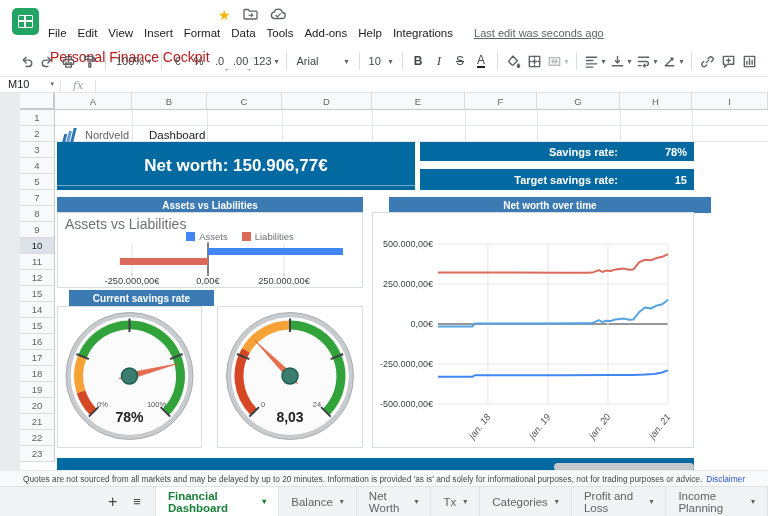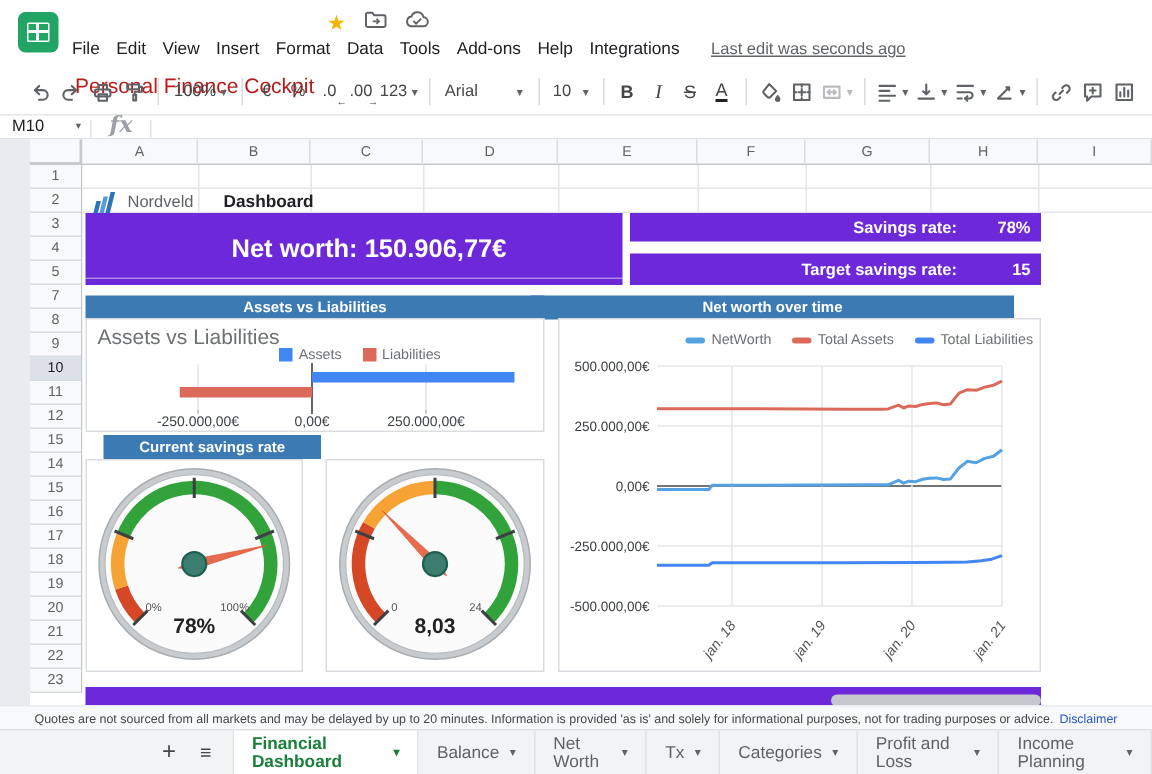--- a/index.html
+++ b/index.html
@@ -33,40 +33,40 @@
   .tiny-arrow{position:absolute;bottom:1px;right:-1px;font-size:7px;color:#444746;}
   .tb-wide{min-width:62px;justify-content:space-between;padding:0 5px;}
   .tb-disabled svg{stroke:#b9bcc0;}
   .tb-ic{stroke:#5f6368;fill:none;stroke-width:1.5;stroke-linecap:round;stroke-linejoin:round;}
 
   
   .formula-bar{position:absolute;left:0;top:77px;width:768px;height:16px;display:flex;align-items:flex-end;border-bottom:1px solid #e0e3e7;font-size:11px;}
   .name-box{width:60px;height:16px;display:flex;align-items:center;padding-left:8px;color:#202124;}
   .name-caret{margin-left:auto;margin-right:6px;font-size:7px;color:#5f6368;}
   .fb-sep{width:1px;height:12px;background:#e0e3e7;}
-  .fx{margin-left:12px;font-family:"DejaVu Serif",serif;font-style:italic;color:#9aa0a6;font-size:15px;font-weight:bold;}
+  .fx{margin-left:12px;font-family:"DejaVu Serif",serif;font-style:italic;color:#9aa0a6;font-size:11px;}
   .fb-input{flex:1;margin-left:12px;height:100%;}
 
   
   .left-gutter{position:absolute;left:0;top:93px;width:20px;height:377px;background:#e9ebee;}
   .corner-box{position:absolute;left:20px;top:93px;width:35px;height:17px;background:#f8f9fa;border-right:2px solid #c6c9cd;border-bottom:2px solid #c6c9cd;}
   .col-headers{position:absolute;left:55px;top:93px;width:713px;height:17px;display:flex;background:#f8f9fa;border-bottom:1px solid #c6c9cd;}
   .col-h{height:100%;display:flex;align-items:center;justify-content:center;font-size:9.5px;color:#5f6368;border-right:1px solid #d9dbde;}
   .row-headers{position:absolute;left:20px;top:110px;width:35px;height:352px;background:#f8f9fa;border-right:1px solid #c6c9cd;}
   .row-h{height:16px;display:flex;align-items:center;justify-content:center;font-size:9.5px;color:#5f6368;border-bottom:1px solid #d9dbde;}
   .row-h.sel{background:#dde2e8;color:#202124;}
   .grid-area{position:absolute;left:55px;top:110px;width:713px;height:360px;background:#fff;}
   .gridline-v{position:absolute;top:0;width:1px;background:#e3e6e9;}
   .gridline-h{position:absolute;left:0;height:1px;background:#e3e6e9;}
 
   
   .brand{position:absolute;left:7px;top:17px;display:flex;align-items:center;gap:6px;height:15px;}
   .brand-name{font-size:11px;color:#5f6368;}
-  .brand-page{margin-left:14px;font-size:11.5px;color:#202124;font-weight:700;}
-  .banner{position:absolute;background:#6d28d9;color:#fff;font-weight:bold;padding-left:20px;}
+  .brand-page{margin-left:14px;font-size:11.5px;color:#202124;font-weight:400;}
+  .banner{position:absolute;background:#0369a1;color:#fff;font-weight:bold;}
   .nw-banner{left:2px;top:32px;width:358px;height:48px;font-size:17px;display:flex;align-items:center;justify-content:center;}
   .nw-banner:after{content:"";position:absolute;left:0;right:0;bottom:4px;height:1px;background:rgba(255,255,255,.45);}
   .kpi-banner{display:flex;align-items:center;font-size:11px;}
   .sv-banner{left:365px;top:32px;width:274px;height:19px;}
   .tsv-banner{left:365px;top:59px;width:274px;height:21px;}
   .kpi-label{width:198px;text-align:right;}
   .kpi-value{flex:1;text-align:right;padding-right:7px;}
   .sec-header{position:absolute;background:#3b7ab3;color:#fff;font-weight:bold;font-size:10px;display:flex;align-items:center;justify-content:center;height:16px;}
   .panel{position:absolute;background:#fff;border:1px solid #d9dde1;}
   .chart-title{position:absolute;left:7px;top:3px;font-size:14px;color:#6d7175;}
@@ -349,21 +349,21 @@
     <div class="banner kpi-banner sv-banner">
       <span class="kpi-label">Savings rate:</span>
       <span class="kpi-value">78%</span>
     </div>
     <div class="banner kpi-banner tsv-banner">
       <span class="kpi-label">Target savings rate:</span>
       <span class="kpi-value">15</span>
     </div>
 
     <div class="sec-header" style="left:2px;top:87px;width:306px;">Assets vs Liabilities</div>
-    <div class="sec-header" style="left:299px;top:87px;width:322px;">Net worth over time</div>
+    <div class="sec-header" style="left:334px;top:87px;width:322px;">Net worth over time</div>
 
     <div class="panel" style="left:2px;top:102px;width:306px;height:76px;">
       <div class="chart-title">Assets vs Liabilities</div>
       <div class="legend" style="left:0;right:0;top:18px;justify-content:center;transform:translateX(30px);" id="bar-legend">
           <span class="item">
             <span class="sq" style="background: rgb(66, 133, 244);"></span>
             <span>Assets</span>
           </span>
           <span class="item">
             <span class="sq" style="background: rgb(219, 106, 91);"></span>
@@ -380,34 +380,20 @@
           <line x1="226" y1="30" x2="226" y2="60" stroke="#e4e4e4" stroke-width="1"></line>
           <line x1="226" y1="60" x2="226" y2="63" stroke="#b9b9b9" stroke-width="1"></line>
           <text x="226" y="71" text-anchor="middle" font-size="9.3" fill="#3c4043" font-family="Liberation Sans, sans-serif">250.000,00€</text>
           <line x1="150" y1="29" x2="150" y2="63" stroke="#616161" stroke-width="1.2"></line>
           <rect x="150" y="35" width="134.976" height="7" fill="#4285f4"></rect>
           <rect x="61.83999999999999" y="45" width="88.16000000000001" height="7" fill="#db6a5b"></rect>
         </svg>
     </div>
 
     <div class="panel" style="left:317px;top:102px;width:322px;height:236px;">
-      <div class="legend" style="left:0;right:0;top:8px;justify-content:center;transform:translateX(40px);" id="line-legend">
-          <span class="item">
-            <span class="dash" style="background: rgb(84, 161, 227);"></span>
-            <span>NetWorth</span>
-          </span>
-          <span class="item">
-            <span class="dash" style="background: rgb(219, 106, 91);"></span>
-            <span>Total Assets</span>
-          </span>
-          <span class="item">
-            <span class="dash" style="background: rgb(66, 133, 244);"></span>
-            <span>Total Liabilities</span>
-          </span>
-        </div>
       <svg id="linechart-svg" width="320" height="234">
           <line x1="65" y1="31" x2="295" y2="31" stroke="#e6e6e6" stroke-width="1"></line>
           <text x="60" y="34" text-anchor="end" font-size="9" fill="#3c4043" font-family="Liberation Sans, sans-serif">500.000,00€</text>
           <line x1="65" y1="71" x2="295" y2="71" stroke="#e6e6e6" stroke-width="1"></line>
           <text x="60" y="74" text-anchor="end" font-size="9" fill="#3c4043" font-family="Liberation Sans, sans-serif">250.000,00€</text>
           <line x1="65" y1="111" x2="295" y2="111" stroke="#757575" stroke-width="1.4"></line>
           <text x="60" y="114" text-anchor="end" font-size="9" fill="#3c4043" font-family="Liberation Sans, sans-serif">0,00€</text>
           <line x1="65" y1="151" x2="295" y2="151" stroke="#e6e6e6" stroke-width="1"></line>
           <text x="60" y="154" text-anchor="end" font-size="9" fill="#3c4043" font-family="Liberation Sans, sans-serif">-250.000,00€</text>
           <line x1="65" y1="191" x2="295" y2="191" stroke="#e6e6e6" stroke-width="1"></line>

